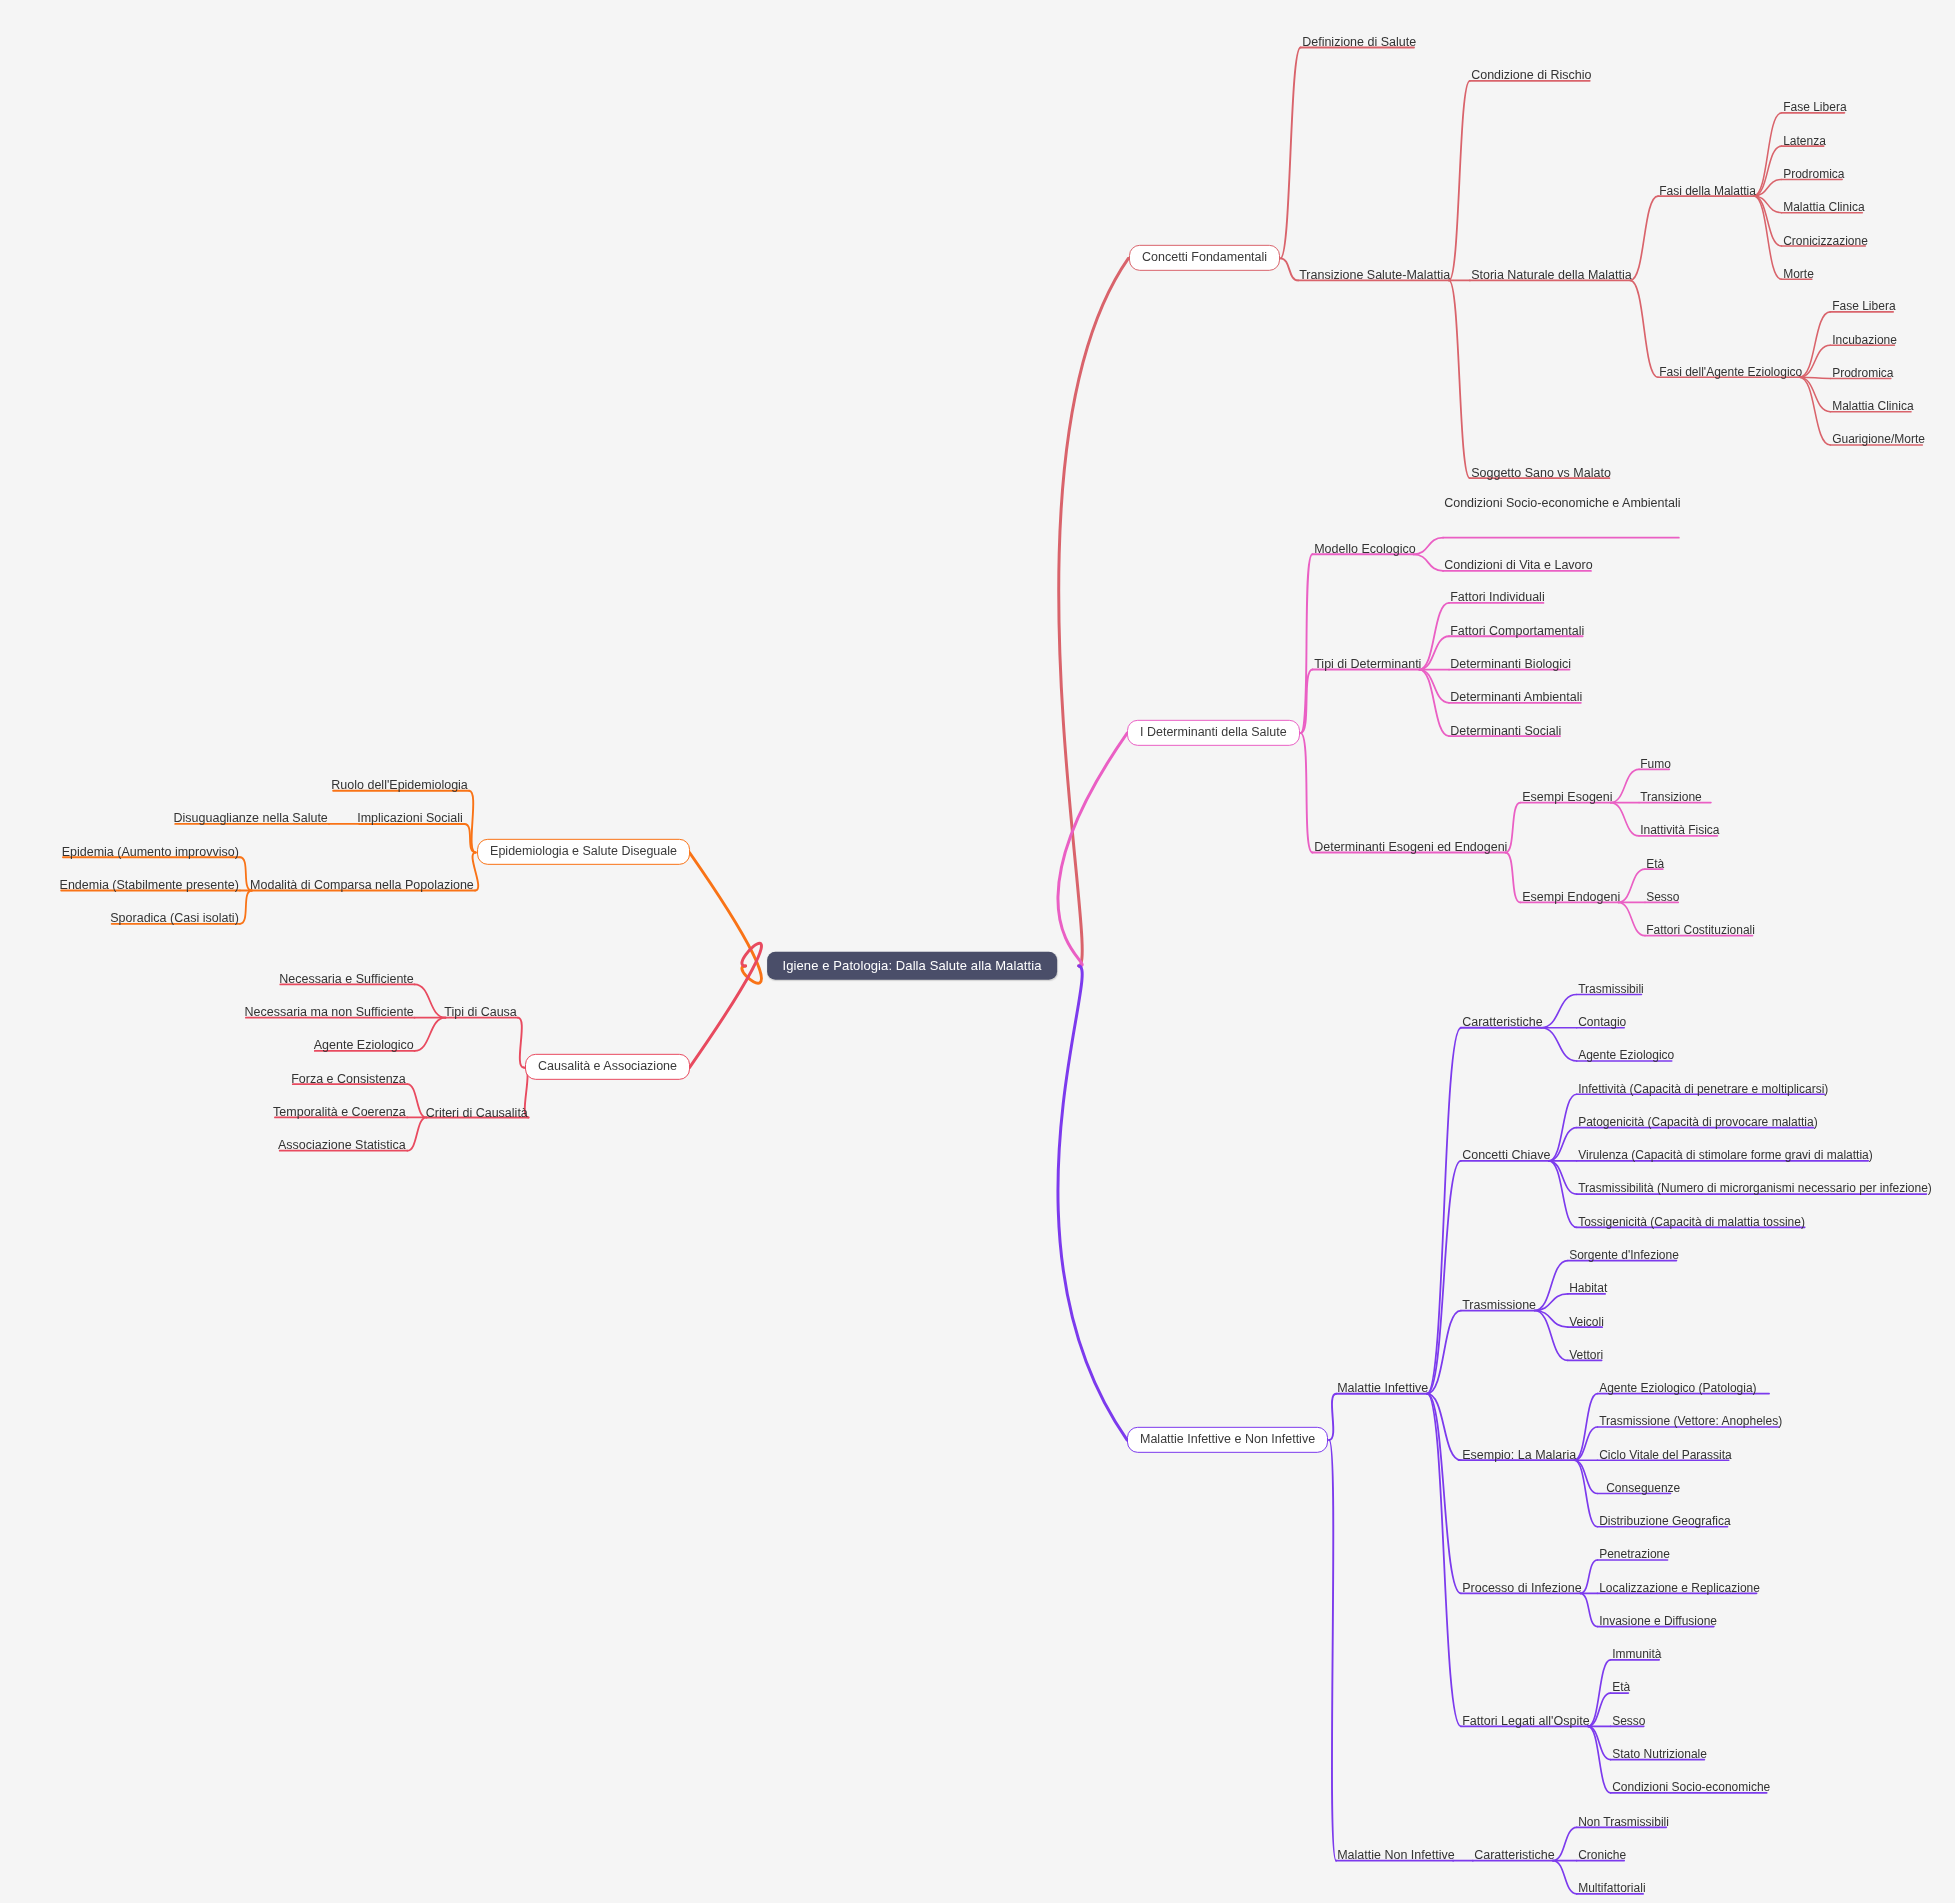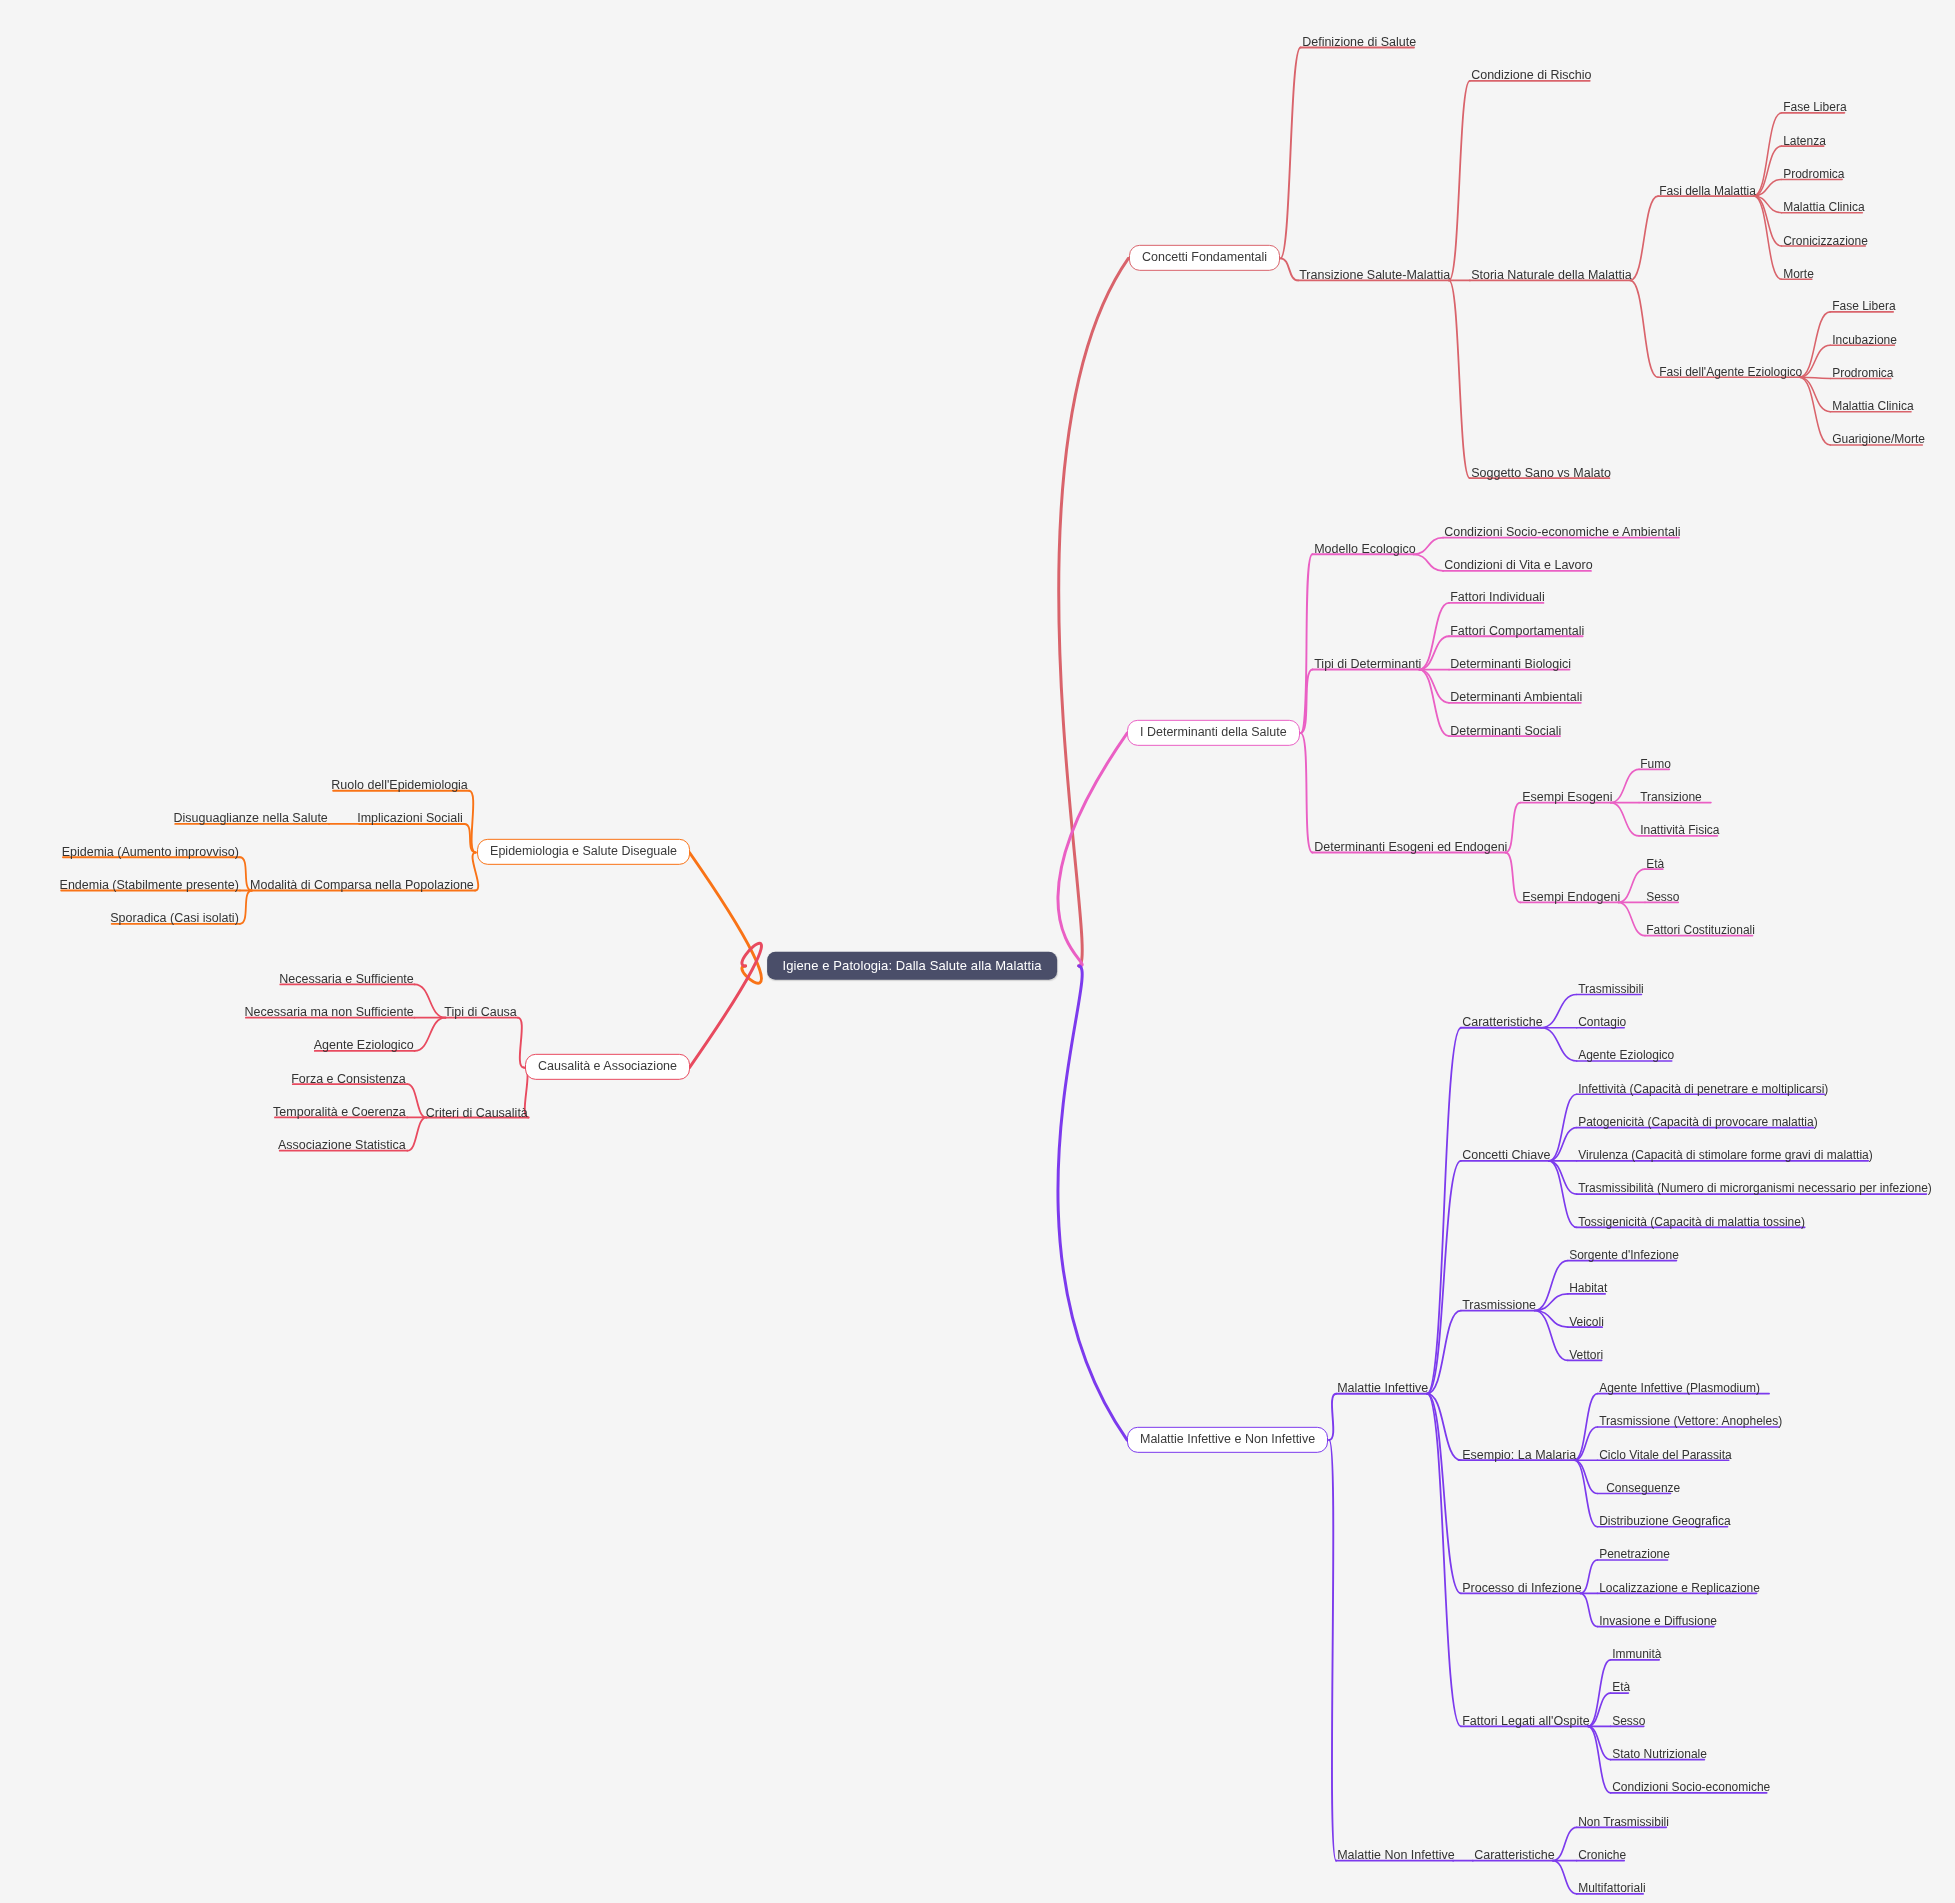--- a/index.html
+++ b/index.html
@@ -273,21 +273,21 @@
       <div class="node node-l3 anchor-left" style="left: 1782px; top: 277px;">Morte</div>
       <div class="node node-l3 anchor-left" style="left: 1658px; top: 375px;">Fasi dell'Agente Eziologico</div>
       <div class="node node-l3 anchor-left" style="left: 1831px; top: 309px;">Fase Libera</div>
       <div class="node node-l3 anchor-left" style="left: 1831px; top: 343px;">Incubazione</div>
       <div class="node node-l3 anchor-left" style="left: 1831px; top: 376px;">Prodromica</div>
       <div class="node node-l3 anchor-left" style="left: 1831px; top: 409px;">Malattia Clinica</div>
       <div class="node node-l3 anchor-left" style="left: 1831px; top: 442px;">Guarigione/Morte</div>
       <div class="node node-l2 anchor-left" style="left: 1470px; top: 476px;">Soggetto Sano vs Malato</div>
       <div class="node node-l1 anchor-left" style="left: 1127px; top: 733px; border-color: rgb(234, 95, 196);">I Determinanti della Salute</div>
       <div class="node node-l2 anchor-left" style="left: 1313px; top: 552px;">Modello Ecologico</div>
-      <div class="node node-l2 anchor-left" style="left: 1443px; top: 535px;">Condizioni Socio-economiche e Ambientali</div>
+      <div class="node node-l2 anchor-left" style="left: 1443px; top: 506px;">Condizioni Socio-economiche e Ambientali</div>
       <div class="node node-l2 anchor-left" style="left: 1443px; top: 568px;">Condizioni di Vita e Lavoro</div>
       <div class="node node-l2 anchor-left" style="left: 1313px; top: 667px;">Tipi di Determinanti</div>
       <div class="node node-l2 anchor-left" style="left: 1449px; top: 600px;">Fattori Individuali</div>
       <div class="node node-l2 anchor-left" style="left: 1449px; top: 634px;">Fattori Comportamentali</div>
       <div class="node node-l2 anchor-left" style="left: 1449px; top: 667px;">Determinanti Biologici</div>
       <div class="node node-l2 anchor-left" style="left: 1449px; top: 700px;">Determinanti Ambientali</div>
       <div class="node node-l2 anchor-left" style="left: 1449px; top: 734px;">Determinanti Sociali</div>
       <div class="node node-l2 anchor-left" style="left: 1313px; top: 850px;">Determinanti Esogeni ed Endogeni</div>
       <div class="node node-l2 anchor-left" style="left: 1521px; top: 800px;">Esempi Esogeni</div>
       <div class="node node-l3 anchor-left" style="left: 1639px; top: 767px;">Fumo</div>
@@ -325,21 +325,21 @@
       <div class="node node-l3 anchor-left" style="left: 1577px; top: 1125px;">Patogenicità (Capacità di provocare malattia)</div>
       <div class="node node-l3 anchor-left" style="left: 1577px; top: 1158px;">Virulenza (Capacità di stimolare forme gravi di malattia)</div>
       <div class="node node-l3 anchor-left" style="left: 1577px; top: 1191px;">Trasmissibilità (Numero di microrganismi necessario per infezione)</div>
       <div class="node node-l3 anchor-left" style="left: 1577px; top: 1225px;">Tossigenicità (Capacità di malattia tossine)</div>
       <div class="node node-l2 anchor-left" style="left: 1461px; top: 1308px;">Trasmissione</div>
       <div class="node node-l3 anchor-left" style="left: 1568px; top: 1258px;">Sorgente d'Infezione</div>
       <div class="node node-l3 anchor-left" style="left: 1568px; top: 1291px;">Habitat</div>
       <div class="node node-l3 anchor-left" style="left: 1568px; top: 1325px;">Veicoli</div>
       <div class="node node-l3 anchor-left" style="left: 1568px; top: 1358px;">Vettori</div>
       <div class="node node-l2 anchor-left" style="left: 1461px; top: 1458px;">Esempio: La Malaria</div>
-      <div class="node node-l3 anchor-left" style="left: 1598px; top: 1391px;">Agente Infettive (Plasmodium)</div>
+      <div class="node node-l3 anchor-left" style="left: 1598px; top: 1391px;">Agente Eziologico (Patologia)</div>
       <div class="node node-l3 anchor-left" style="left: 1598px; top: 1424px;">Trasmissione (Vettore: Anopheles)</div>
       <div class="node node-l3 anchor-left" style="left: 1598px; top: 1458px;">Ciclo Vitale del Parassita</div>
       <div class="node node-l3 anchor-left" style="left: 1598px; top: 1491px; margin-left: 7px;">Conseguenze</div>
       <div class="node node-l3 anchor-left" style="left: 1598px; top: 1524px;">Distribuzione Geografica</div>
       <div class="node node-l2 anchor-left" style="left: 1461px; top: 1591px;">Processo di Infezione</div>
       <div class="node node-l3 anchor-left" style="left: 1598px; top: 1557px;">Penetrazione</div>
       <div class="node node-l3 anchor-left" style="left: 1598px; top: 1591px;">Localizzazione e Replicazione</div>
       <div class="node node-l3 anchor-left" style="left: 1598px; top: 1624px;">Invasione e Diffusione</div>
       <div class="node node-l2 anchor-left" style="left: 1461px; top: 1724px;">Fattori Legati all'Ospite</div>
       <div class="node node-l3 anchor-left" style="left: 1611px; top: 1657px;">Immunità</div>

